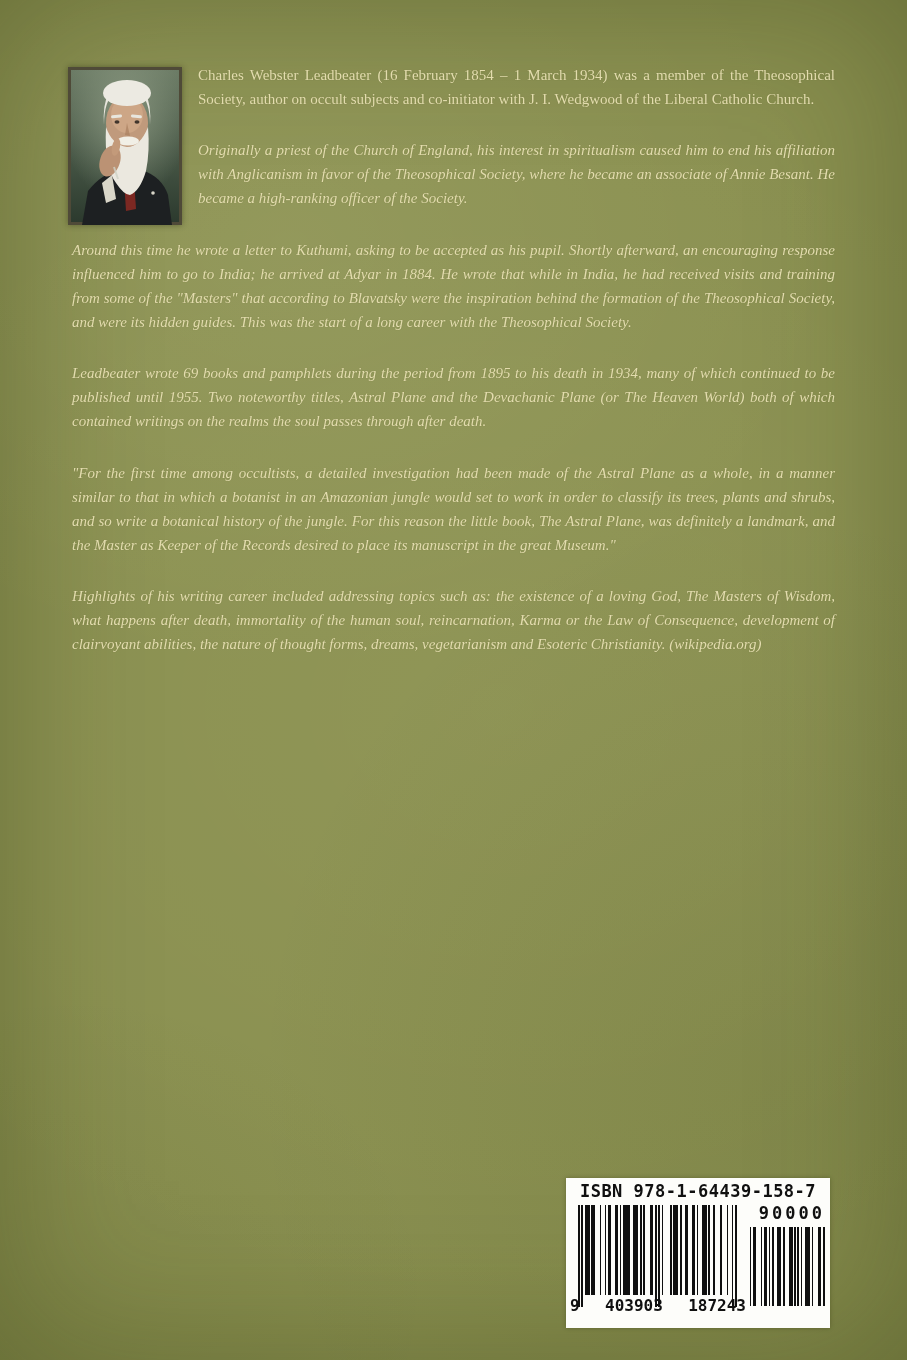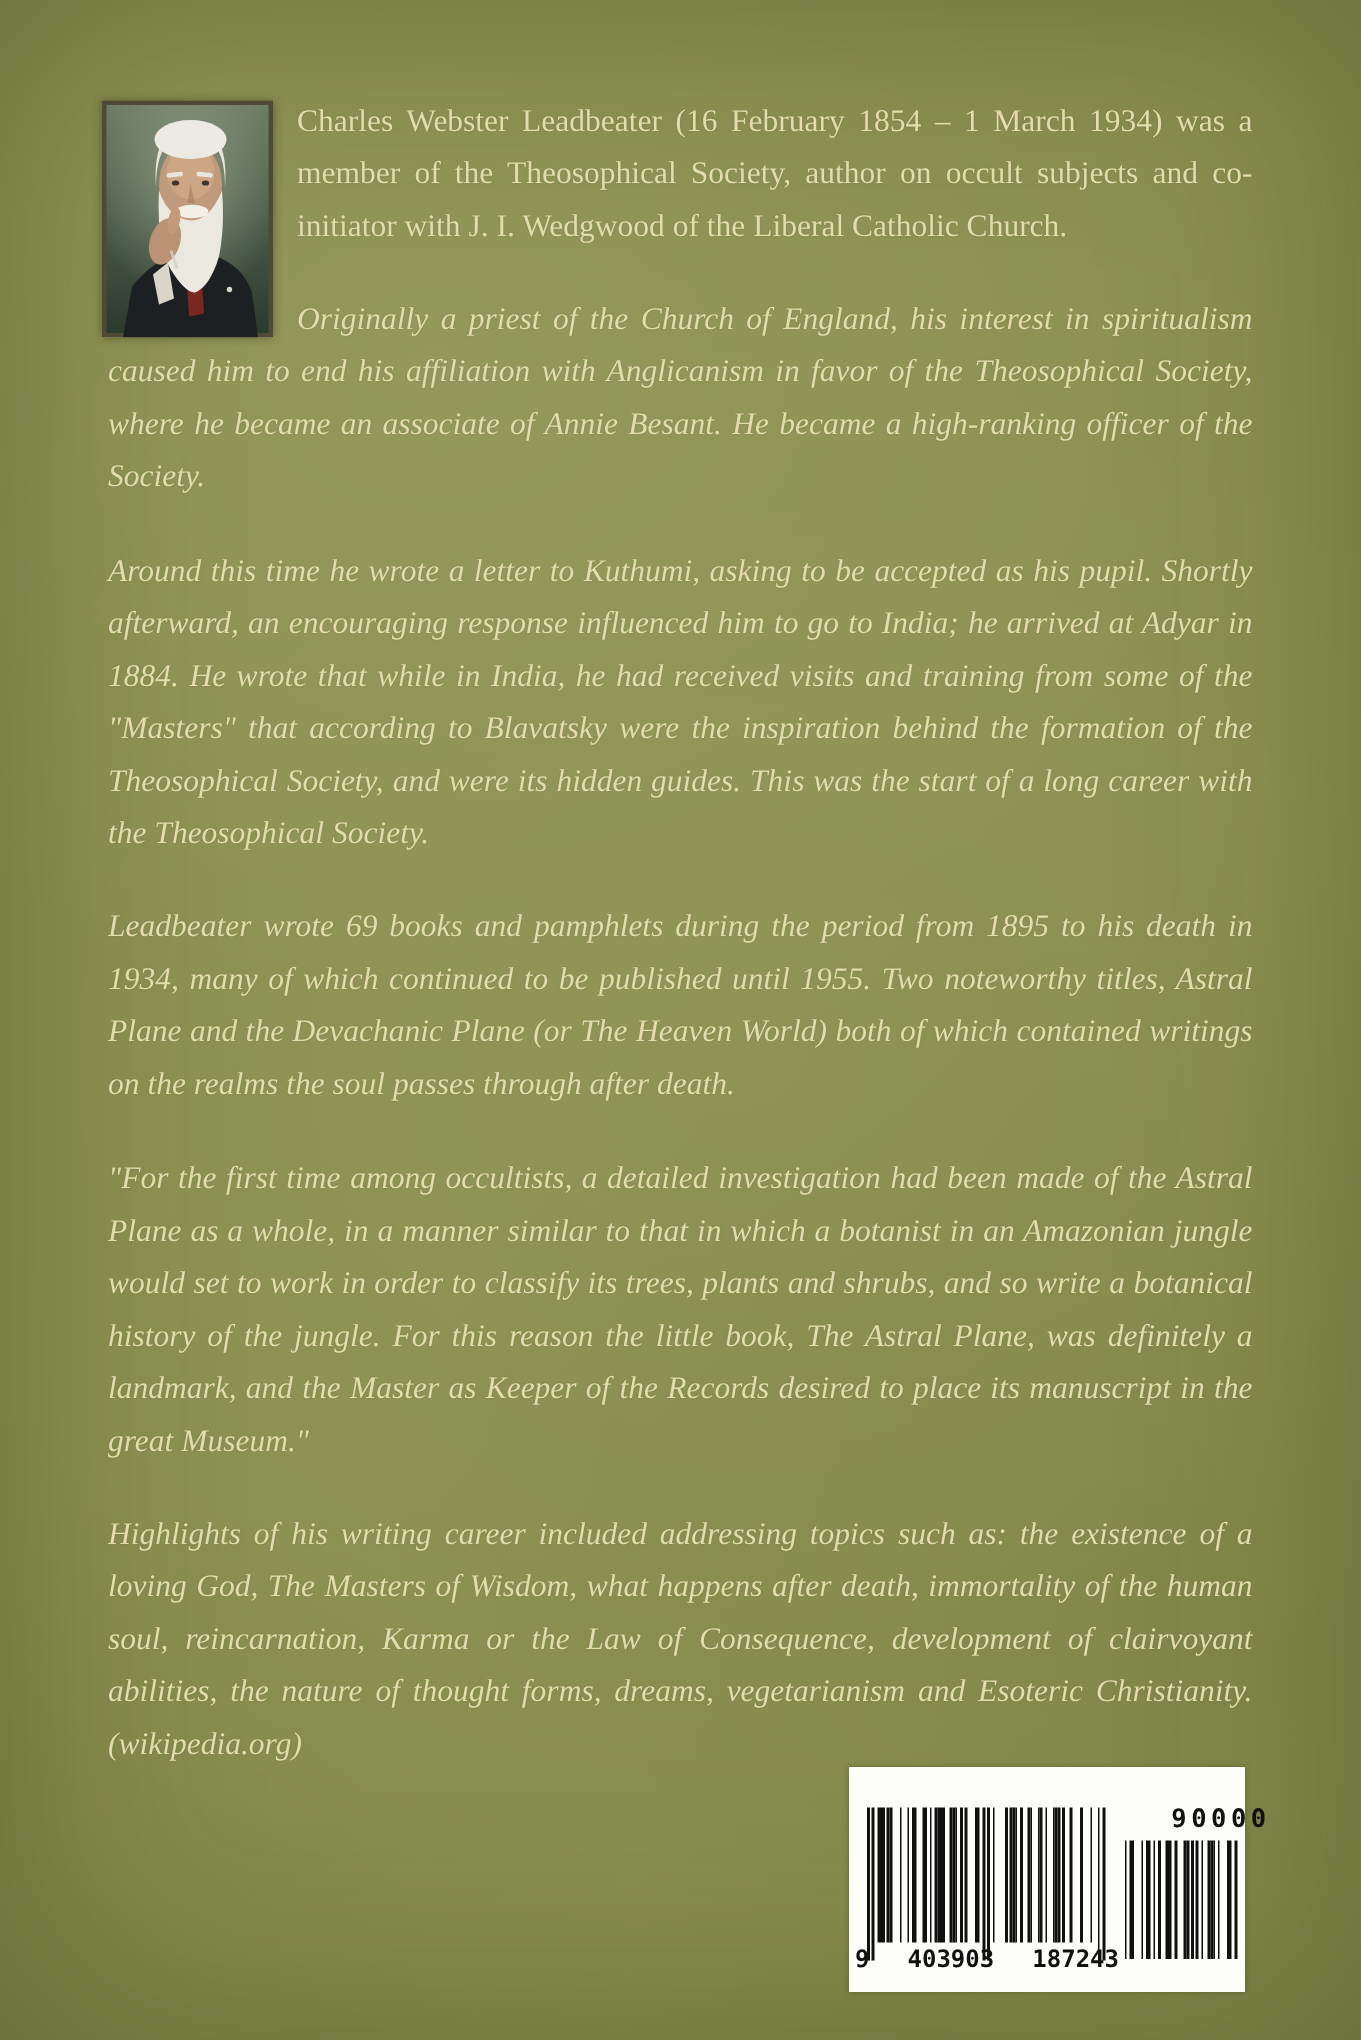--- a/index.html
+++ b/index.html
@@ -13,21 +13,21 @@
       radial-gradient(ellipse 1100px 900px at 55% 52%, rgba(255,255,210,0.05), transparent 70%),
       radial-gradient(ellipse 800px 900px at 85% 80%, rgba(40,50,8,0.10), transparent 65%),
       radial-gradient(ellipse 600px 500px at 8% 95%, rgba(40,50,8,0.08), transparent 60%);
     box-shadow:inset 0 0 150px rgba(48,56,12,0.38);
   }
 
   
   .bio{
     position:absolute;left:72px;top:63px;width:763px;
     text-align:justify;
-    font-size:21px;line-height:35px;
+    font-size:15px;line-height:24px;
     color:#e3dcae;
     text-shadow:0 0 1px rgba(90,96,40,0.35);
   }
   .bio p{margin:0;}
   .bio p.sp{margin-top:27.4px;font-style:italic;}
 
   .portrait{
     float:left;width:114px;height:158px;
     margin:4px 16px 0 -4px;
     display:block;
@@ -35,21 +35,21 @@
   }
 
   
   .barcode-box{
     position:absolute;left:566px;top:1178px;width:264px;height:150px;
     background:#fdfdfa;
     box-shadow:0 0 4px rgba(40,46,12,0.35);
   }
   .mono{font-family:"DejaVu Sans Mono","Liberation Mono",monospace;color:#101010;font-weight:bold;}
   .isbn-label{position:absolute;top:3px;left:0;width:100%;text-align:center;font-size:17px;line-height:20px;letter-spacing:0.5px;}
-  .price-code{position:absolute;top:25px;left:181px;width:78px;text-align:center;font-size:17px;letter-spacing:3px;margin-left:28px;}
+  .price-code{position:absolute;top:25px;left:181px;width:78px;text-align:right;font-size:17px;letter-spacing:3px;}
   .ean13{position:absolute;left:12px;top:27px;--mw:1.68px;--bh:90px;--gh:102px;font-size:0;white-space:nowrap;}
   .ean5{position:absolute;left:182px;top:49px;--mw:1.6px;--bh:79px;--gh:79px;font-size:0;white-space:nowrap;}
   .bc-module{display:inline-block;width:var(--mw);height:var(--bh);vertical-align:top;}
   .bc-bar{background:#101010;}
   .bc-tall{height:var(--gh);}
   .main-digits{position:absolute;left:4px;top:119px;width:176px;display:flex;justify-content:space-between;font-size:16px;line-height:18px;}
 </style>
 </head>
 <body>
 
@@ -94,20 +94,21 @@
 
     <p>Charles Webster Leadbeater (16 February 1854 – 1 March 1934) was a member of the Theosophical Society, author on occult subjects and co-initiator with J. I. Wedgwood of the Liberal Catholic Church.</p>
     <p class="sp">Originally a priest of the Church of England, his interest in spiritualism caused him to end his affiliation with  Anglicanism in favor of the Theosophical Society, where he became an associate of Annie Besant. He became a high-ranking officer of the Society.</p>
     <p class="sp">Around this time he wrote a letter to Kuthumi, asking to be accepted as his pupil. Shortly afterward, an encouraging response influenced him to go to India; he arrived at Adyar in 1884. He wrote that while in India, he had received visits and training from some of the "Masters" that according to Blavatsky were the inspiration behind the formation of the Theosophical Society, and were its hidden guides. This was the start of a long career with the Theosophical Society.</p>
     <p class="sp">Leadbeater wrote 69 books and pamphlets during the period from 1895 to his death in 1934, many of which continued to be published until 1955. Two noteworthy titles, Astral Plane and the Devachanic Plane (or The Heaven World) both of which contained writings on the realms the soul passes through after death.</p>
     <p class="sp">"For the first time among occultists, a detailed investigation had been made of the Astral Plane as a whole, in a manner similar to that in which a botanist in an Amazonian jungle would set to work in order to classify its trees, plants and shrubs, and so write a botanical history of the jungle. For this reason the little book, The Astral Plane, was definitely a landmark, and the Master as Keeper of the Records desired to place its manuscript in the great Museum."</p>
     <p class="sp">Highlights of his writing career included addressing topics such as: the existence of a loving God, The Masters of Wisdom, what happens after death, immortality of the human soul, reincarnation, Karma or the Law of Consequence, development of clairvoyant abilities, the nature of thought forms, dreams, vegetarianism and  Esoteric Christianity.  (wikipedia.org)</p>
   </article>
 
   <div class="barcode-box">
+    <div class="isbn-label mono">ISBN 978-1-64439-158-7</div>
     <div class="price-code mono">90000</div>
     <div class="ean13"><span class="bc-module bc-bar bc-tall"></span><span class="bc-module bc-tall"></span><span class="bc-module bc-bar bc-tall"></span><span class="bc-module"></span><span class="bc-module bc-bar"></span><span class="bc-module bc-bar"></span><span class="bc-module bc-bar"></span><span class="bc-module"></span><span class="bc-module bc-bar"></span><span class="bc-module bc-bar"></span><span class="bc-module"></span><span class="bc-module"></span><span class="bc-module"></span><span class="bc-module bc-bar"></span><span class="bc-module"></span><span class="bc-module"></span><span class="bc-module bc-bar"></span><span class="bc-module"></span><span class="bc-module bc-bar"></span><span class="bc-module bc-bar"></span><span class="bc-module"></span><span class="bc-module"></span><span class="bc-module bc-bar"></span><span class="bc-module bc-bar"></span><span class="bc-module"></span><span class="bc-module bc-bar"></span><span class="bc-module"></span><span class="bc-module bc-bar"></span><span class="bc-module bc-bar"></span><span class="bc-module bc-bar"></span><span class="bc-module bc-bar"></span><span class="bc-module"></span><span class="bc-module"></span><span class="bc-module bc-bar"></span><span class="bc-module bc-bar"></span><span class="bc-module bc-bar"></span><span class="bc-module"></span><span class="bc-module bc-bar"></span><span class="bc-module"></span><span class="bc-module bc-bar"></span><span class="bc-module"></span><span class="bc-module"></span><span class="bc-module"></span><span class="bc-module bc-bar"></span><span class="bc-module bc-bar"></span><span class="bc-module bc-tall"></span><span class="bc-module bc-bar bc-tall"></span><span class="bc-module bc-tall"></span><span class="bc-module bc-bar bc-tall"></span><span class="bc-module bc-tall"></span><span class="bc-module bc-bar"></span><span class="bc-module"></span><span class="bc-module"></span><span class="bc-module"></span><span class="bc-module"></span><span class="bc-module bc-bar"></span><span class="bc-module"></span><span class="bc-module bc-bar"></span><span class="bc-module bc-bar"></span><span class="bc-module bc-bar"></span><span class="bc-module"></span><span class="bc-module bc-bar"></span><span class="bc-module"></span><span class="bc-module"></span><span class="bc-module bc-bar"></span><span class="bc-module bc-bar"></span><span class="bc-module"></span><span class="bc-module"></span><span class="bc-module bc-bar"></span><span class="bc-module bc-bar"></span><span class="bc-module"></span><span class="bc-module bc-bar"></span><span class="bc-module"></span><span class="bc-module"></span><span class="bc-module bc-bar"></span><span class="bc-module bc-bar"></span><span class="bc-module bc-bar"></span><span class="bc-module"></span><span class="bc-module bc-bar"></span><span class="bc-module"></span><span class="bc-module"></span><span class="bc-module bc-bar"></span><span class="bc-module"></span><span class="bc-module"></span><span class="bc-module"></span><span class="bc-module bc-bar"></span><span class="bc-module"></span><span class="bc-module"></span><span class="bc-module"></span><span class="bc-module bc-bar"></span><span class="bc-module"></span><span class="bc-module"></span><span class="bc-module bc-bar bc-tall"></span><span class="bc-module bc-tall"></span><span class="bc-module bc-bar bc-tall"></span></div>
     <div class="ean5"><span class="bc-module"></span><span class="bc-module bc-bar"></span><span class="bc-module"></span><span class="bc-module bc-bar"></span><span class="bc-module bc-bar"></span><span class="bc-module"></span><span class="bc-module"></span><span class="bc-module"></span><span class="bc-module bc-bar"></span><span class="bc-module"></span><span class="bc-module bc-bar"></span><span class="bc-module bc-bar"></span><span class="bc-module"></span><span class="bc-module bc-bar"></span><span class="bc-module"></span><span class="bc-module bc-bar"></span><span class="bc-module"></span><span class="bc-module"></span><span class="bc-module bc-bar"></span><span class="bc-module bc-bar"></span><span class="bc-module bc-bar"></span><span class="bc-module"></span><span class="bc-module bc-bar"></span><span class="bc-module"></span><span class="bc-module"></span><span class="bc-module"></span><span class="bc-module bc-bar"></span><span class="bc-module bc-bar"></span><span class="bc-module"></span><span class="bc-module bc-bar"></span><span class="bc-module"></span><span class="bc-module bc-bar"></span><span class="bc-module"></span><span class="bc-module bc-bar"></span><span class="bc-module"></span><span class="bc-module"></span><span class="bc-module bc-bar"></span><span class="bc-module bc-bar"></span><span class="bc-module bc-bar"></span><span class="bc-module"></span><span class="bc-module bc-bar"></span><span class="bc-module"></span><span class="bc-module"></span><span class="bc-module"></span><span class="bc-module bc-bar"></span><span class="bc-module bc-bar"></span><span class="bc-module"></span><span class="bc-module bc-bar"></span></div>
     <div class="main-digits mono">
       <span>9</span>
       <span>403903</span>
       <span>187243</span>
     </div>
   </div>
 

